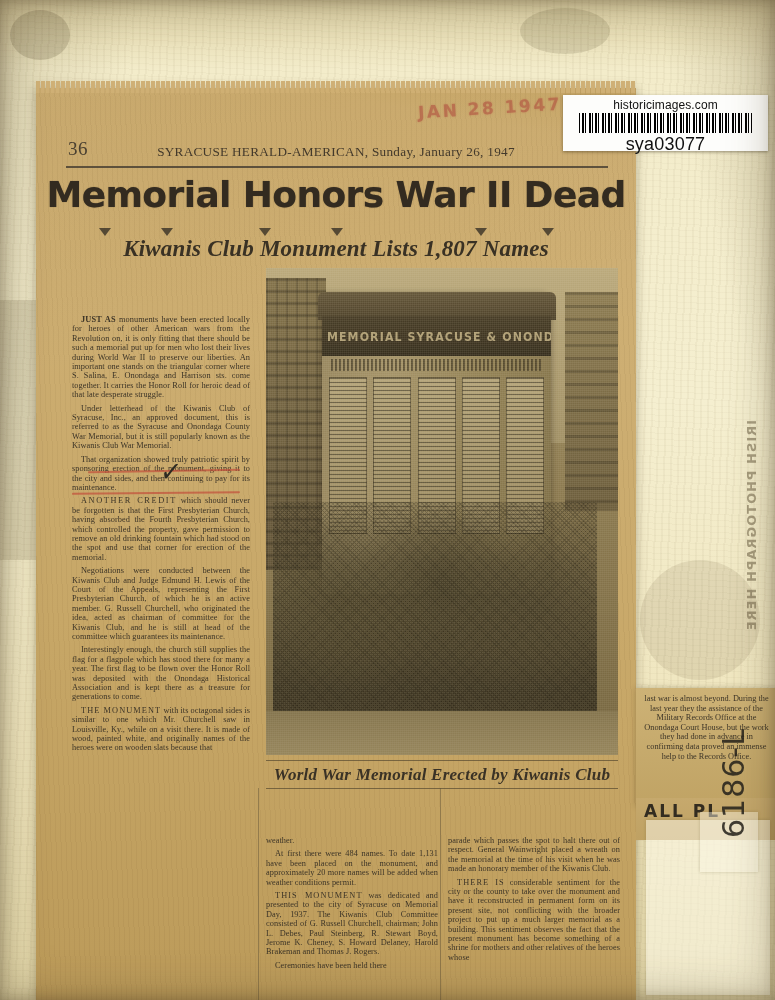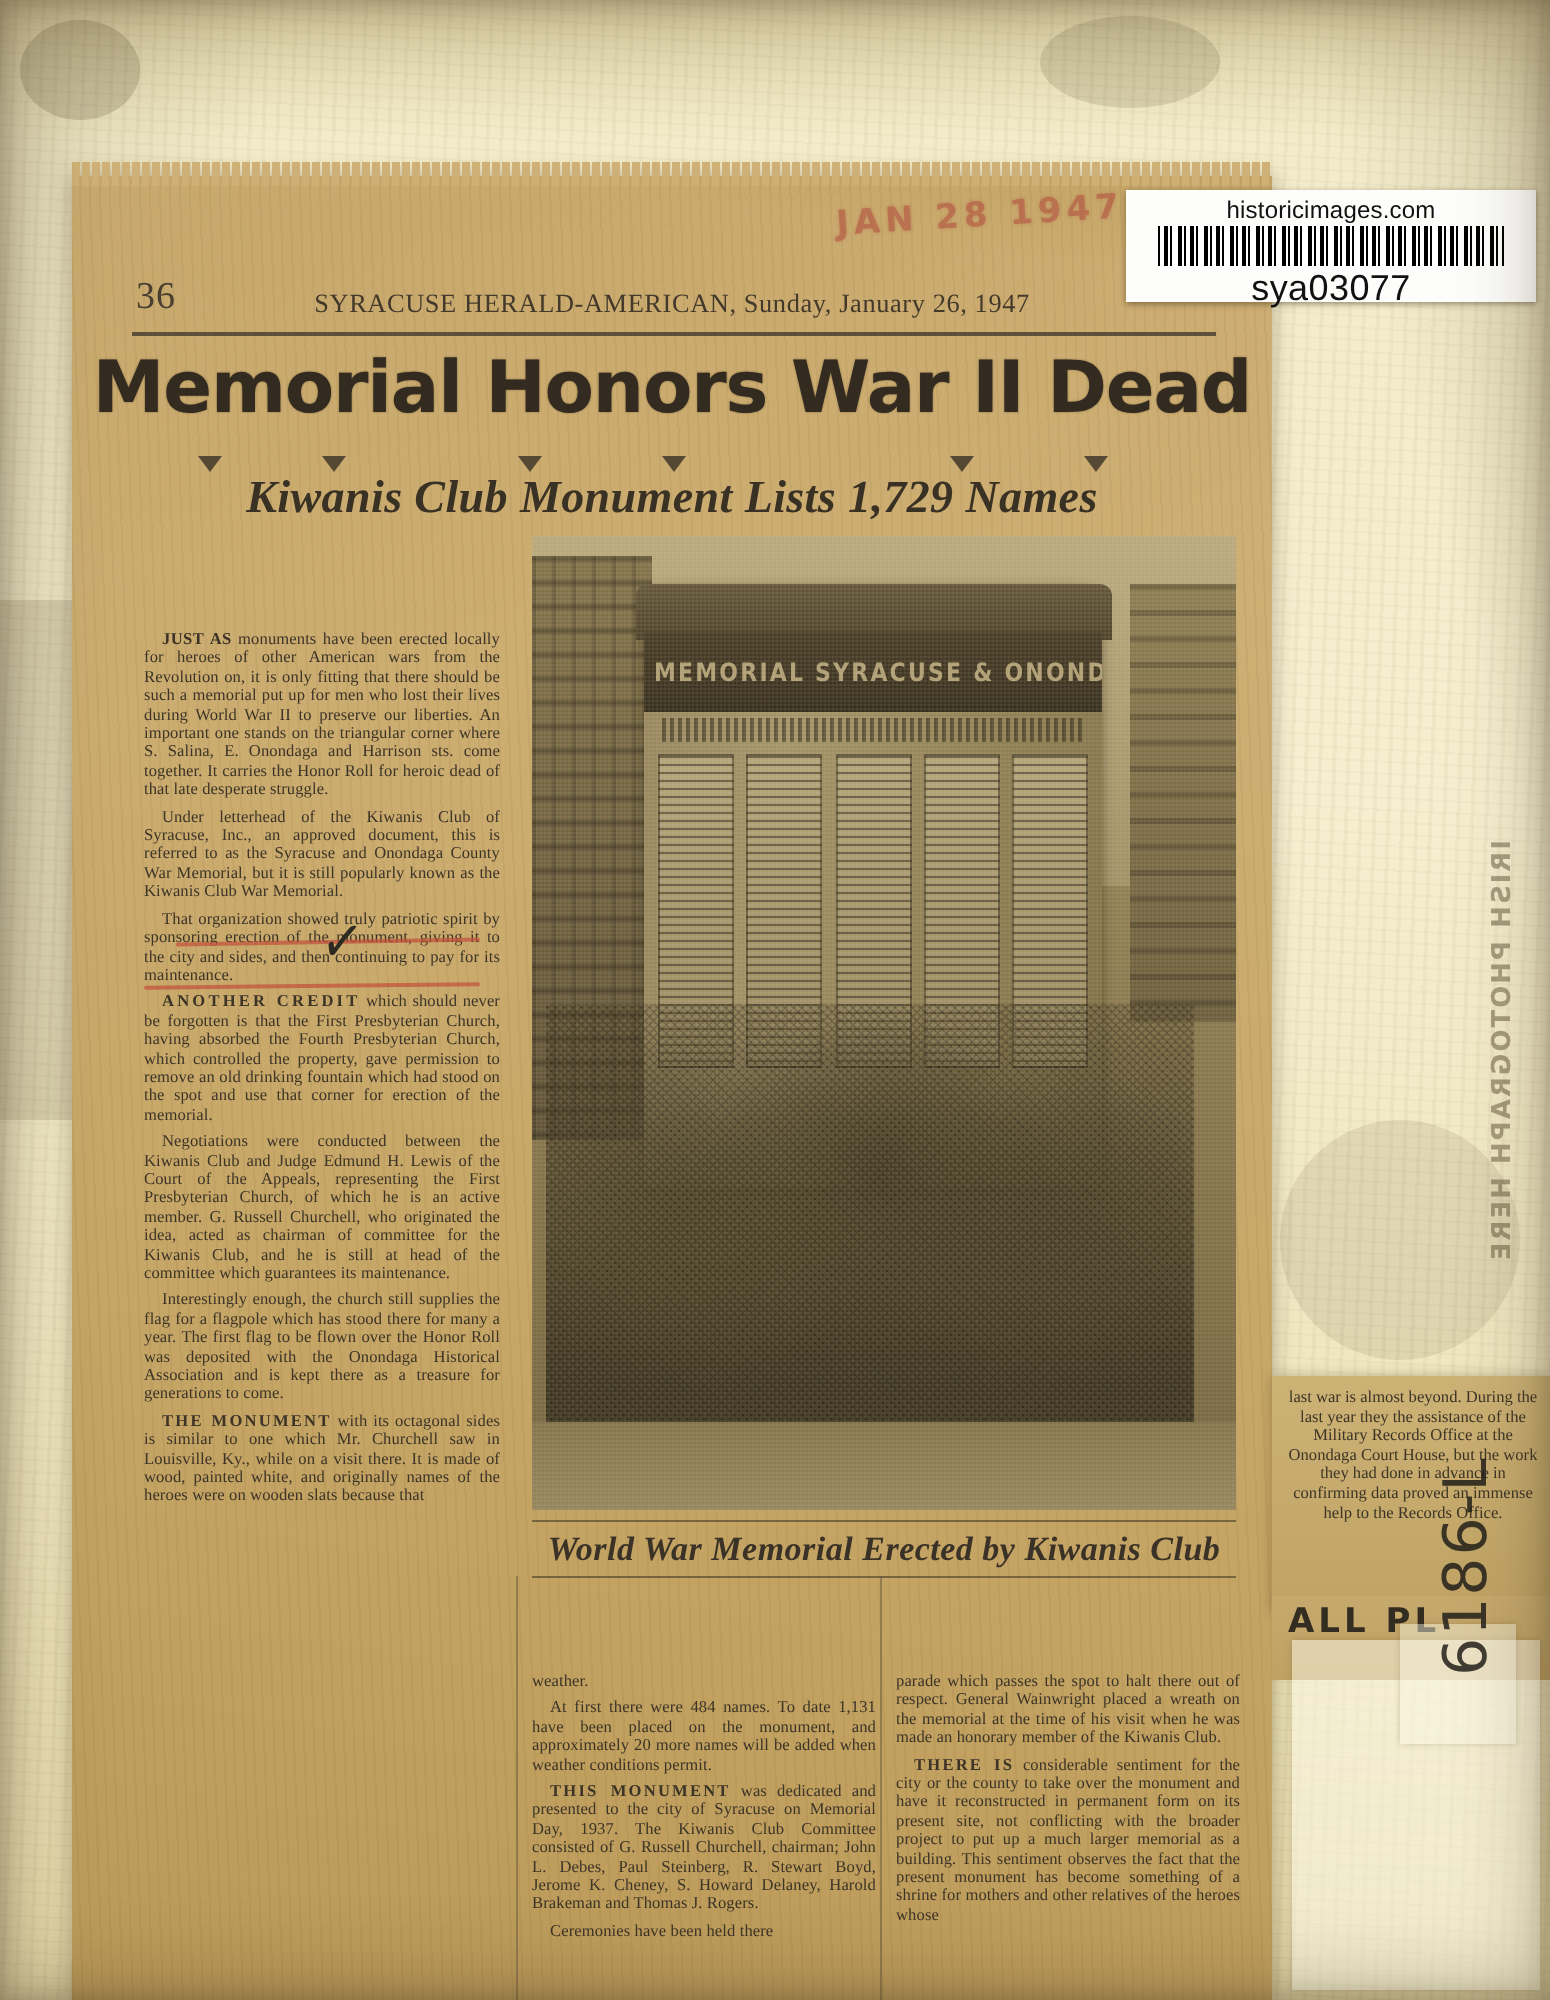--- a/index.html
+++ b/index.html
@@ -108,21 +108,21 @@
     text-align:justify;
     letter-spacing:.05px;
     margin-top:41px;
   }
   .col p{margin:0 0 4px 0;text-indent:9px;}
   .lead{font-weight:bold;letter-spacing:.2px;}
   .byline{
     text-align:center;font-weight:bold;font-size:9.4px;
     text-indent:0;letter-spacing:.35px;margin-bottom:2px;
   }
-  .subcap{font-weight:bold;letter-spacing:1.1px;}
+  .subcap{font-weight:normal;letter-spacing:1.1px;}
   .spaced{letter-spacing:1.6px;}
   .col1{left:72px;top:270px;width:178px;}
   .col2{left:266px;top:795px;width:172px;}
   .col3{left:448px;top:795px;width:172px;}
   .coldiv{
     position:absolute;width:1px;background:#6d5c3c;opacity:.55;
   }
   
   .photo{
     position:absolute;left:266px;top:268px;width:352px;height:487px;
@@ -336,21 +336,21 @@
 
     <div class="orn">
       <i style="left:4%"></i>
         <i style="left:16%"></i>
         <i style="left:35%"></i>
       <i style="left:49%"></i>
         <i style="left:77%"></i>
         <i style="left:90%"></i>
     </div>
 
-    <div class="subhead">Kiwanis Club Monument Lists 1,729 Names</div>
+    <div class="subhead">Kiwanis Club Monument Lists 1,807 Names</div>
 
     <div class="coldiv" style="left:222px;top:700px;height:212px;"></div>
     <div class="coldiv" style="left:404px;top:700px;height:212px;"></div>
   </div>
 
   <div class="col col1">
     <p class="byline"></p>
     <p><span class="lead">JUST AS</span><span> monuments have been erected locally for heroes of other American wars from the Revolution on, it is only fitting that there should be such a memorial put up for men who lost their lives during World War II to preserve our liberties. An important one stands on the triangular corner where S. Salina, E. Onondaga and Harrison sts. come together. It carries the Honor Roll for heroic dead of that late desperate struggle.</span></p>
     <p>Under letterhead of the Kiwanis Club of Syracuse, Inc., an approved document, this is referred to as the Syracuse and Onondaga County War Memorial, but it is still popularly known as the Kiwanis Club War Memorial.</p>
     <p>That organization showed truly patriotic spirit by sponsoring erection of the monument, giving it to the city and sides, and then continuing to pay for its maintenance.</p>

